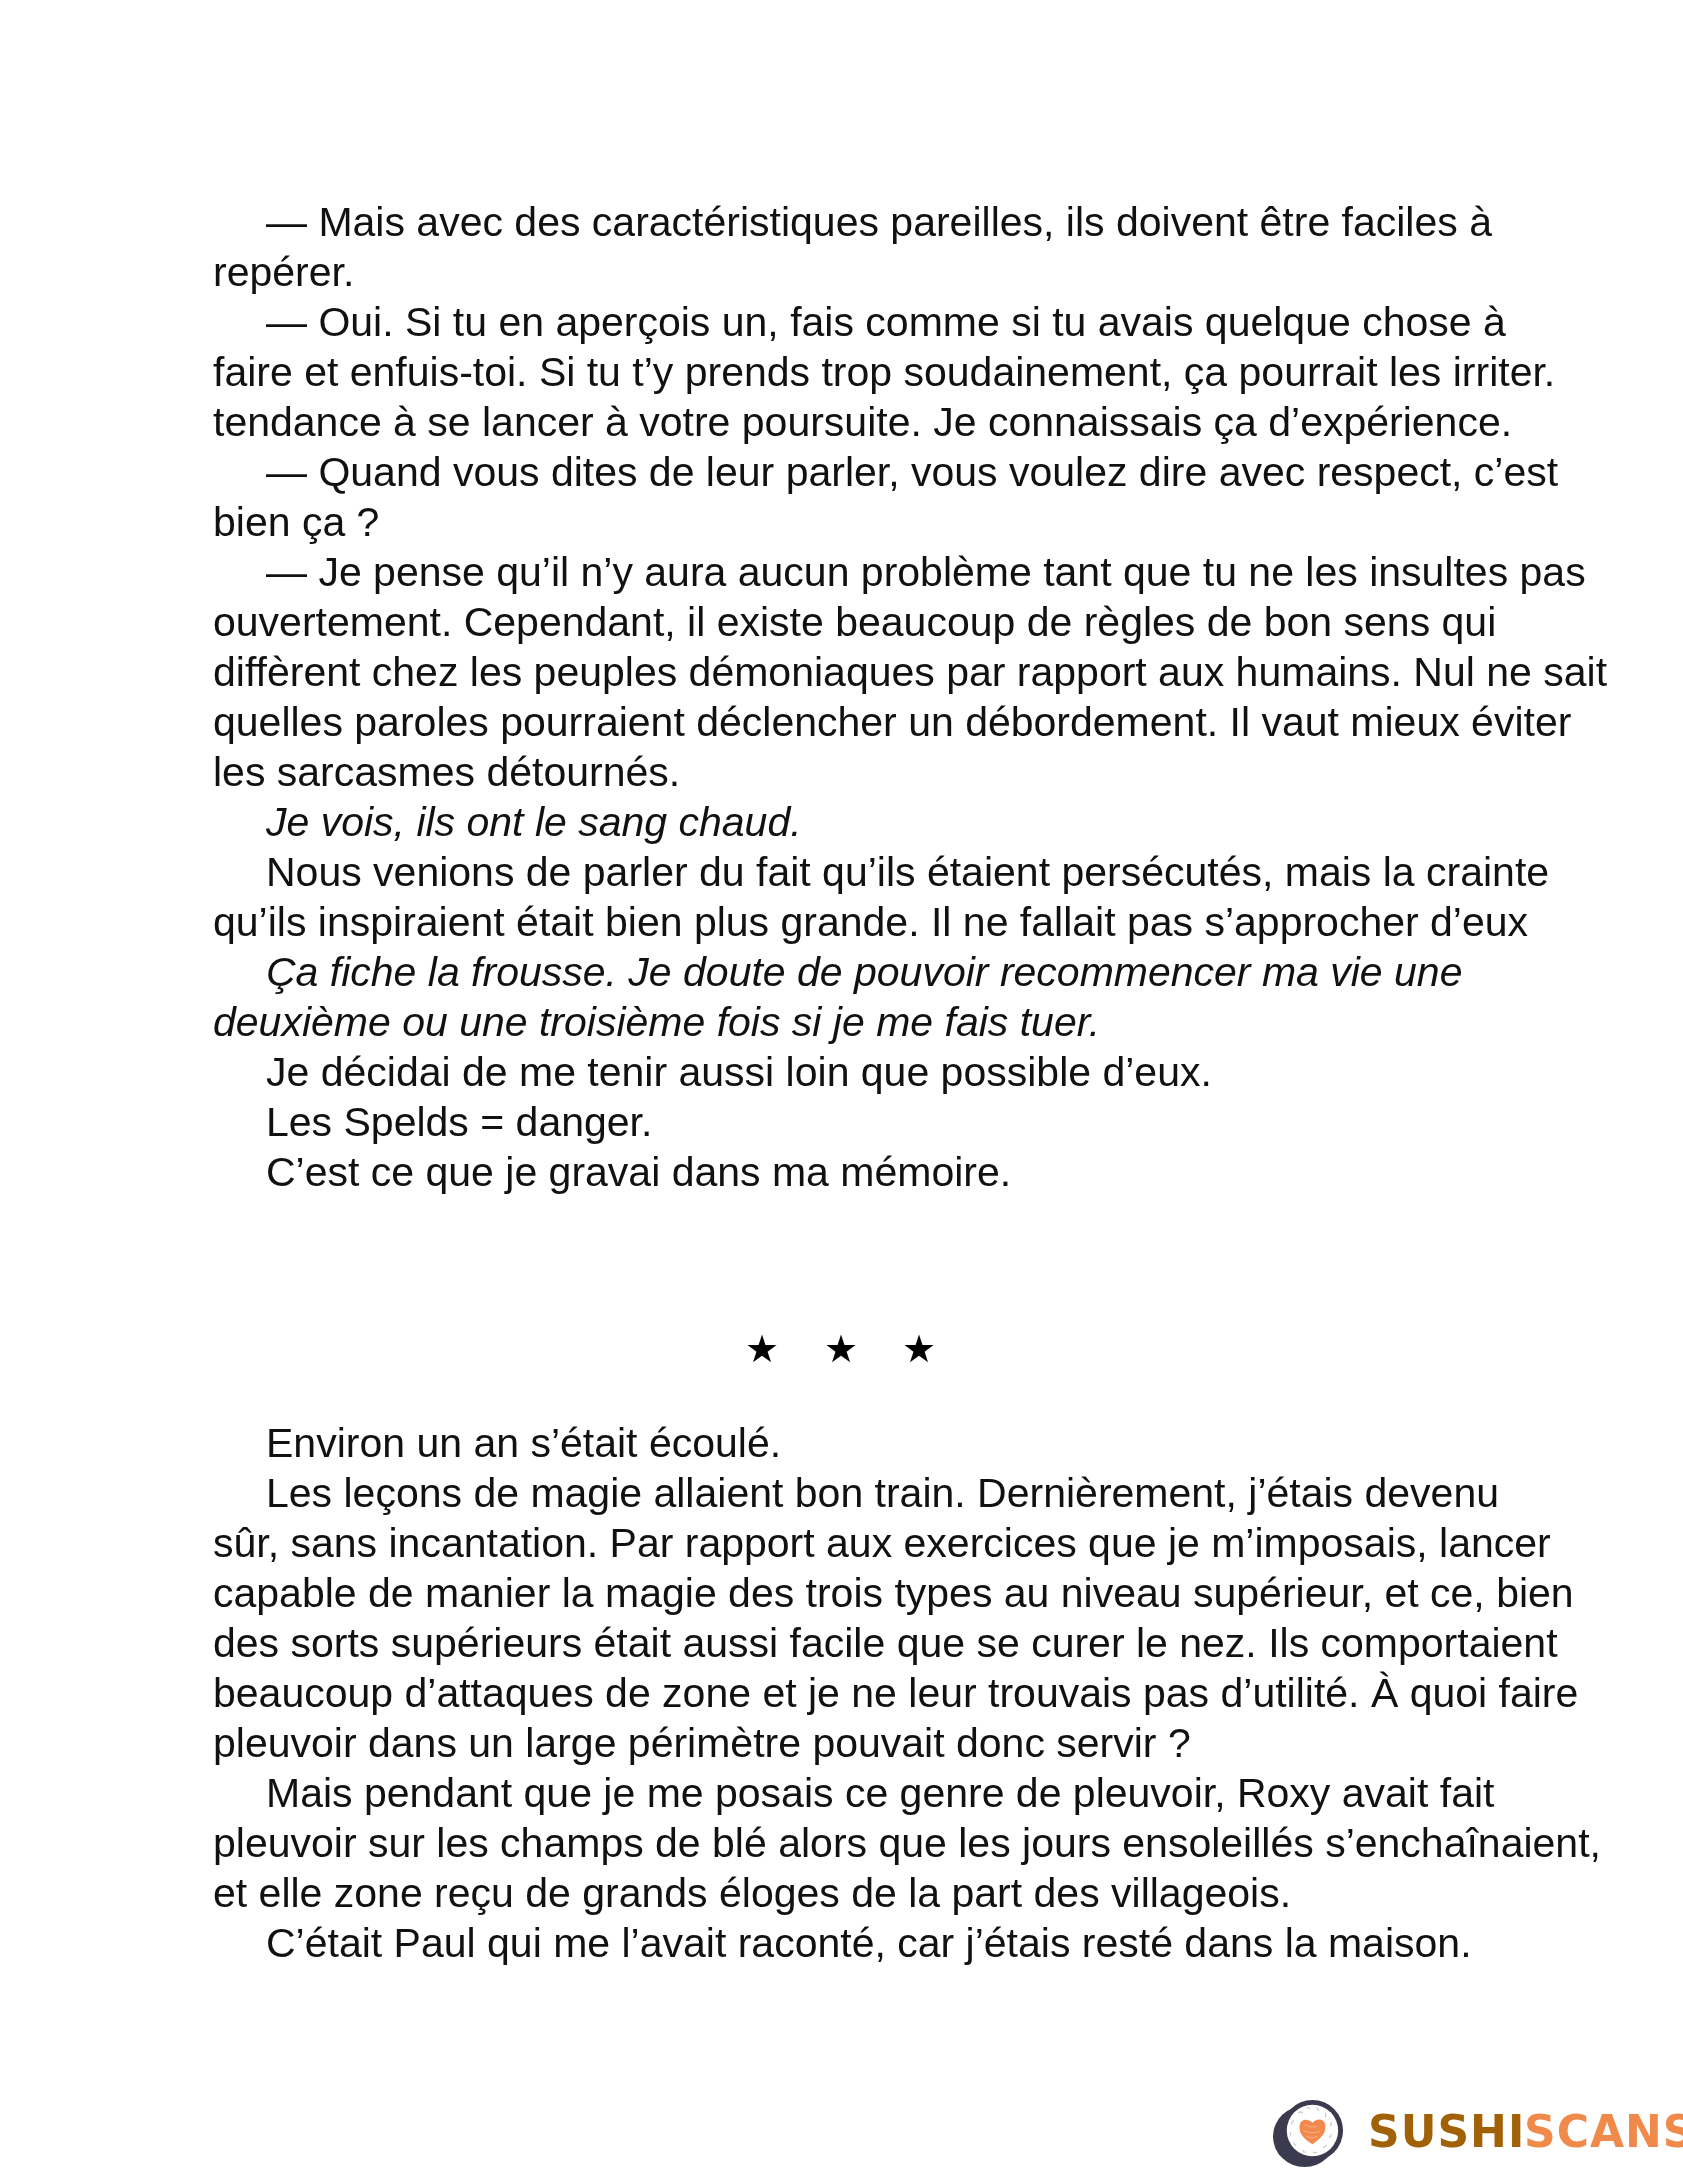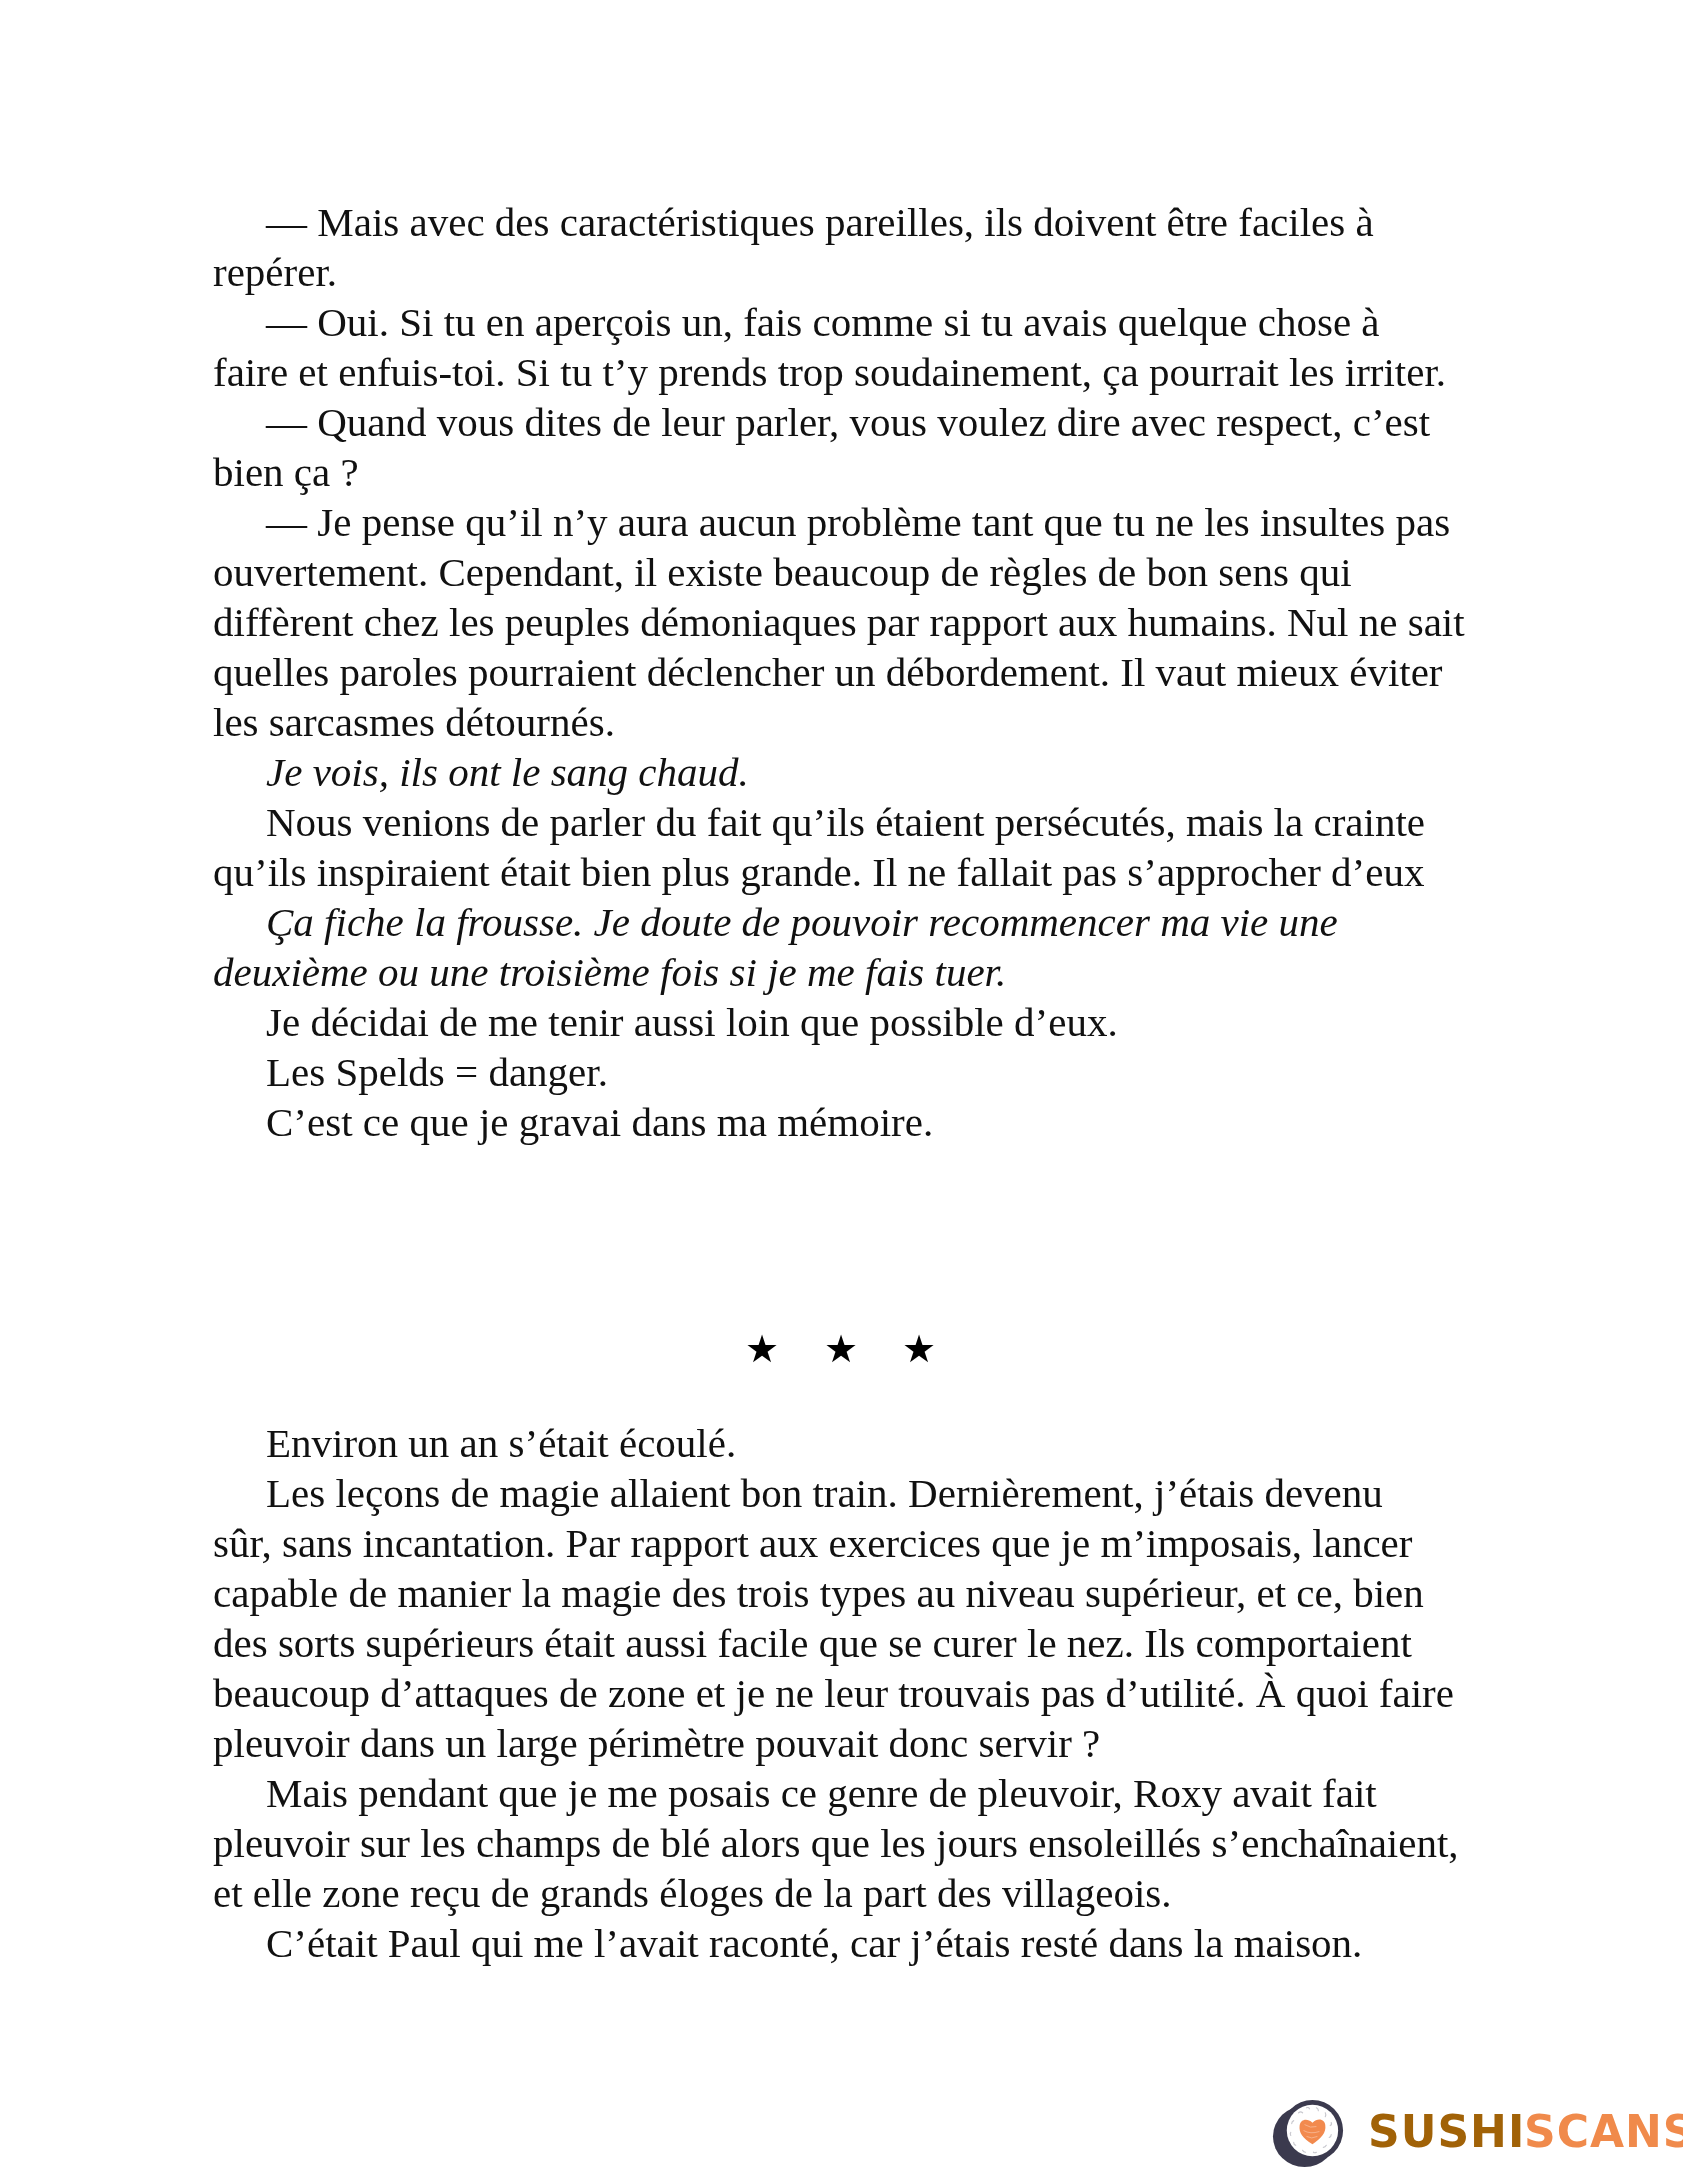--- a/index.html
+++ b/index.html
@@ -17,21 +17,21 @@
       position: absolute;
       left: 0; top: 0;
       width: 1683px;
       height: 2178px;
       background: #ffffff;
     }
     .text-block {
       position: absolute;
       left: 213px;
       width: 1277px;
-      font-family: Liberation Serif, serif;
+      font-family: Liberation Sans, sans-serif;
       font-size: 41px;
       line-height: 50px;
       color: #111111;
     }
     .line {
       display: block;
       height: 50px;
       white-space: nowrap;
     }
     .line.indent {
@@ -98,20 +98,21 @@
 </head>
 <body>
 
 <div class="page">
 
   <div class="text-block" id="section-1">
       <div class="line indent">— Mais avec des caractéristiques pareilles, ils doivent être faciles à</div>
       <div class="line">repérer.</div>
       <div class="line indent">— Oui. Si tu en aperçois un, fais comme si tu avais quelque chose à</div>
       <div class="line">faire et enfuis-toi. Si tu t’y prends trop soudainement, ça pourrait les irriter.</div>
+      <div class="line">tendance à se lancer à votre poursuite. Je connaissais ça d’expérience.</div>
       <div class="line indent">— Quand vous dites de leur parler, vous voulez dire avec respect, c’est</div>
       <div class="line">bien ça ?</div>
       <div class="line indent">— Je pense qu’il n’y aura aucun problème tant que tu ne les insultes pas</div>
       <div class="line">ouvertement. Cependant, il existe beaucoup de règles de bon sens qui</div>
       <div class="line">diffèrent chez les peuples démoniaques par rapport aux humains. Nul ne sait</div>
       <div class="line">quelles paroles pourraient déclencher un débordement. Il vaut mieux éviter</div>
       <div class="line">les sarcasmes détournés.</div>
       <div class="line indent italic">Je vois, ils ont le sang chaud.</div>
       <div class="line indent">Nous venions de parler du fait qu’ils étaient persécutés, mais la crainte</div>
       <div class="line">qu’ils inspiraient était bien plus grande. Il ne fallait pas s’approcher d’eux</div>

